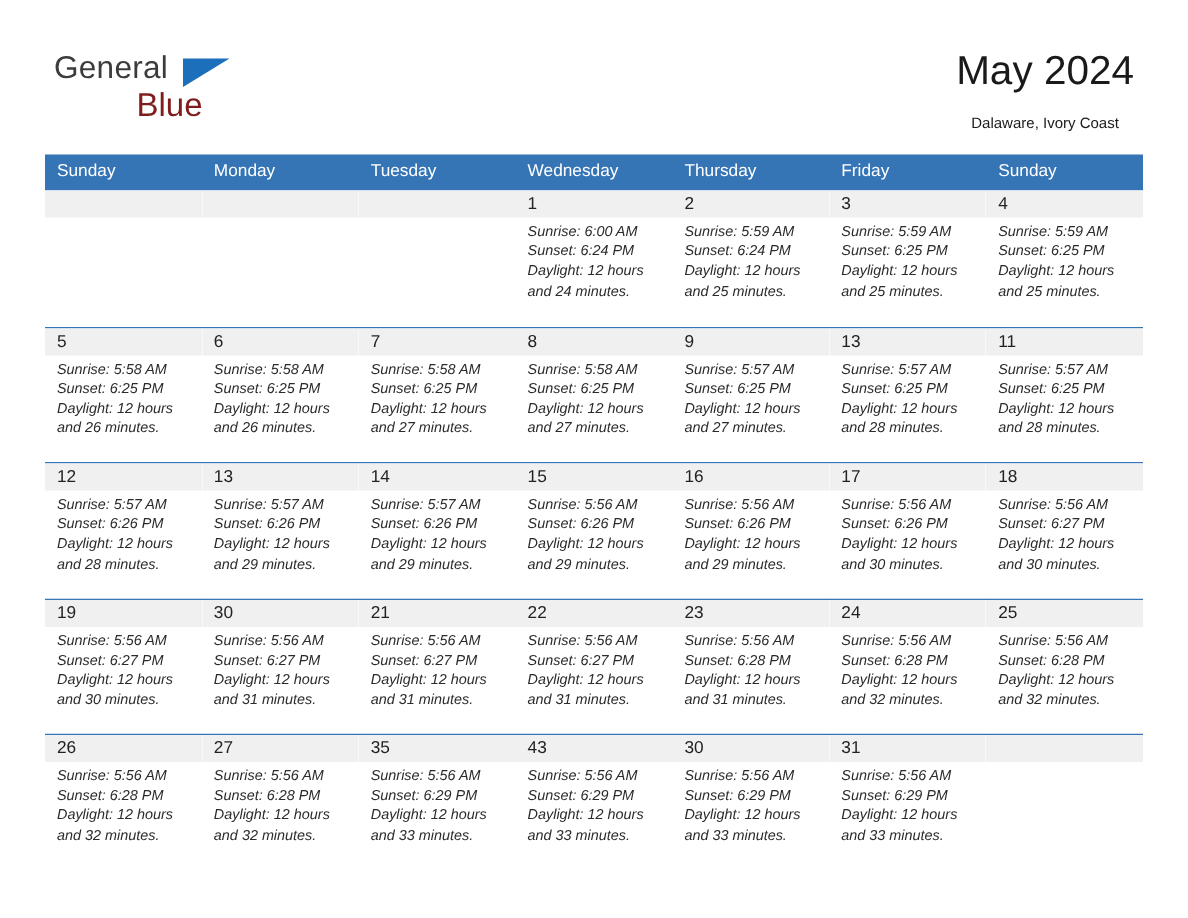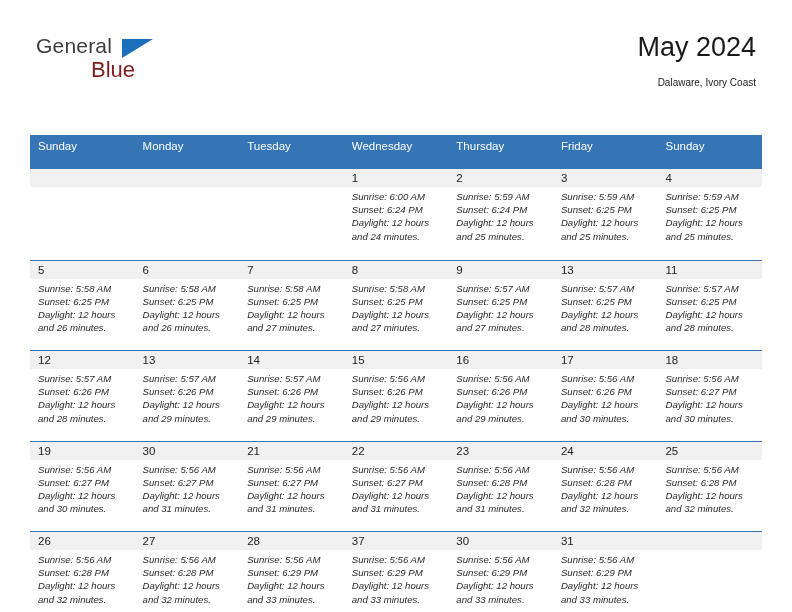--- a/index.html
+++ b/index.html
@@ -59,21 +59,21 @@
     left: 55px;
     top: 23px;
     font-size: 22px;
     color: #7f1d1d;
     font-family: "Liberation Sans", sans-serif;
   }
   .title-block {
     position: absolute;
     right: 36px;
     top: 30px;
-    text-align: right;
+    text-align: center;
   }
   .cal-title {
     font-size: 27px;
     color: #1a1a1a;
     line-height: 34px;
     font-weight: normal;
     white-space: nowrap;
   }
   .cal-subtitle {
     font-size: 10px;
@@ -86,22 +86,21 @@
   
   .calendar {
     position: absolute;
     left: 30px;
     top: 103px;
     width: 732px;
   }
   .weekhead {
     display: flex;
     background: #3574b5;
-    height: 34px;
-    margin-top: 32px;
+    height: 24px;
   }
   .weekhead .wh-cell {
     flex: 1 1 0;
     color: #ffffff;
     font-size: 11.5px;
     line-height: 22px;
     padding-left: 8px;
     box-sizing: border-box;
     white-space: nowrap;
     overflow: hidden;
@@ -410,29 +409,29 @@
           </div>
           <div class="daycell">
             <div class="daynum-band">27</div>
             <div class="dayinfo">
               <div>Sunrise: 5:56 AM</div>
               <div>Sunset: 6:28 PM</div>
               <div class="wrap">Daylight: 12 hours and 32 minutes.</div>
             </div>
           </div>
           <div class="daycell">
-            <div class="daynum-band">28</div>
+            <div class="daynum-band">35</div>
             <div class="dayinfo">
               <div>Sunrise: 5:56 AM</div>
               <div>Sunset: 6:29 PM</div>
               <div class="wrap">Daylight: 12 hours and 33 minutes.</div>
             </div>
           </div>
           <div class="daycell">
-            <div class="daynum-band">37</div>
+            <div class="daynum-band">43</div>
             <div class="dayinfo">
               <div>Sunrise: 5:56 AM</div>
               <div>Sunset: 6:29 PM</div>
               <div class="wrap">Daylight: 12 hours and 33 minutes.</div>
             </div>
           </div>
           <div class="daycell">
             <div class="daynum-band">30</div>
             <div class="dayinfo">
               <div>Sunrise: 5:56 AM</div>

